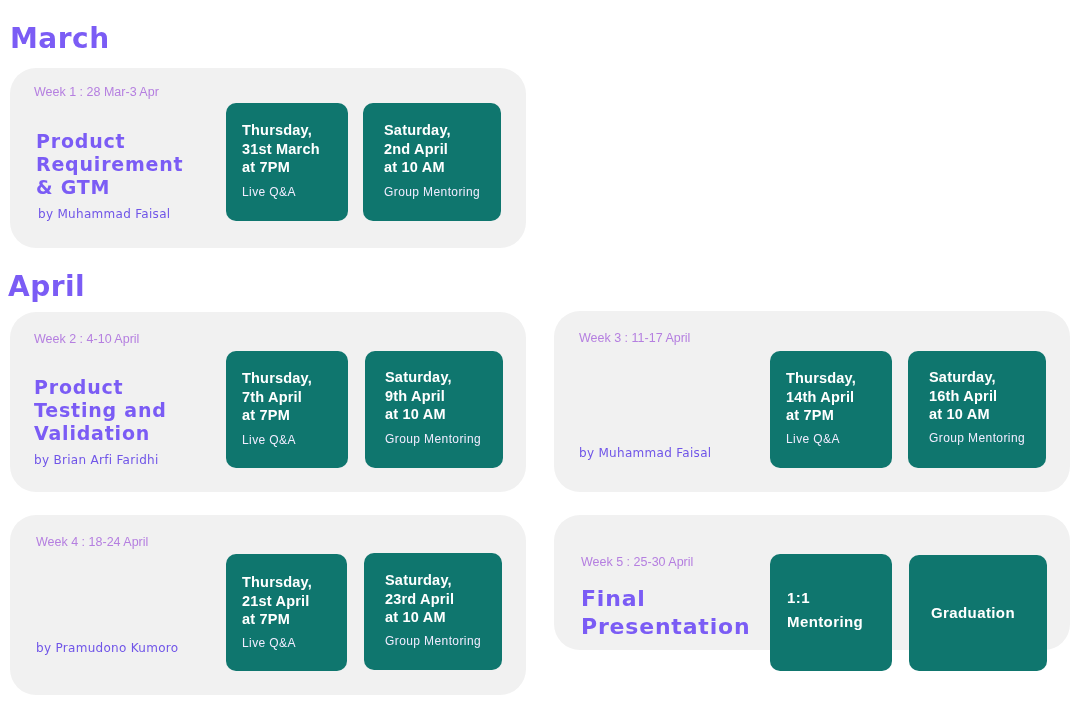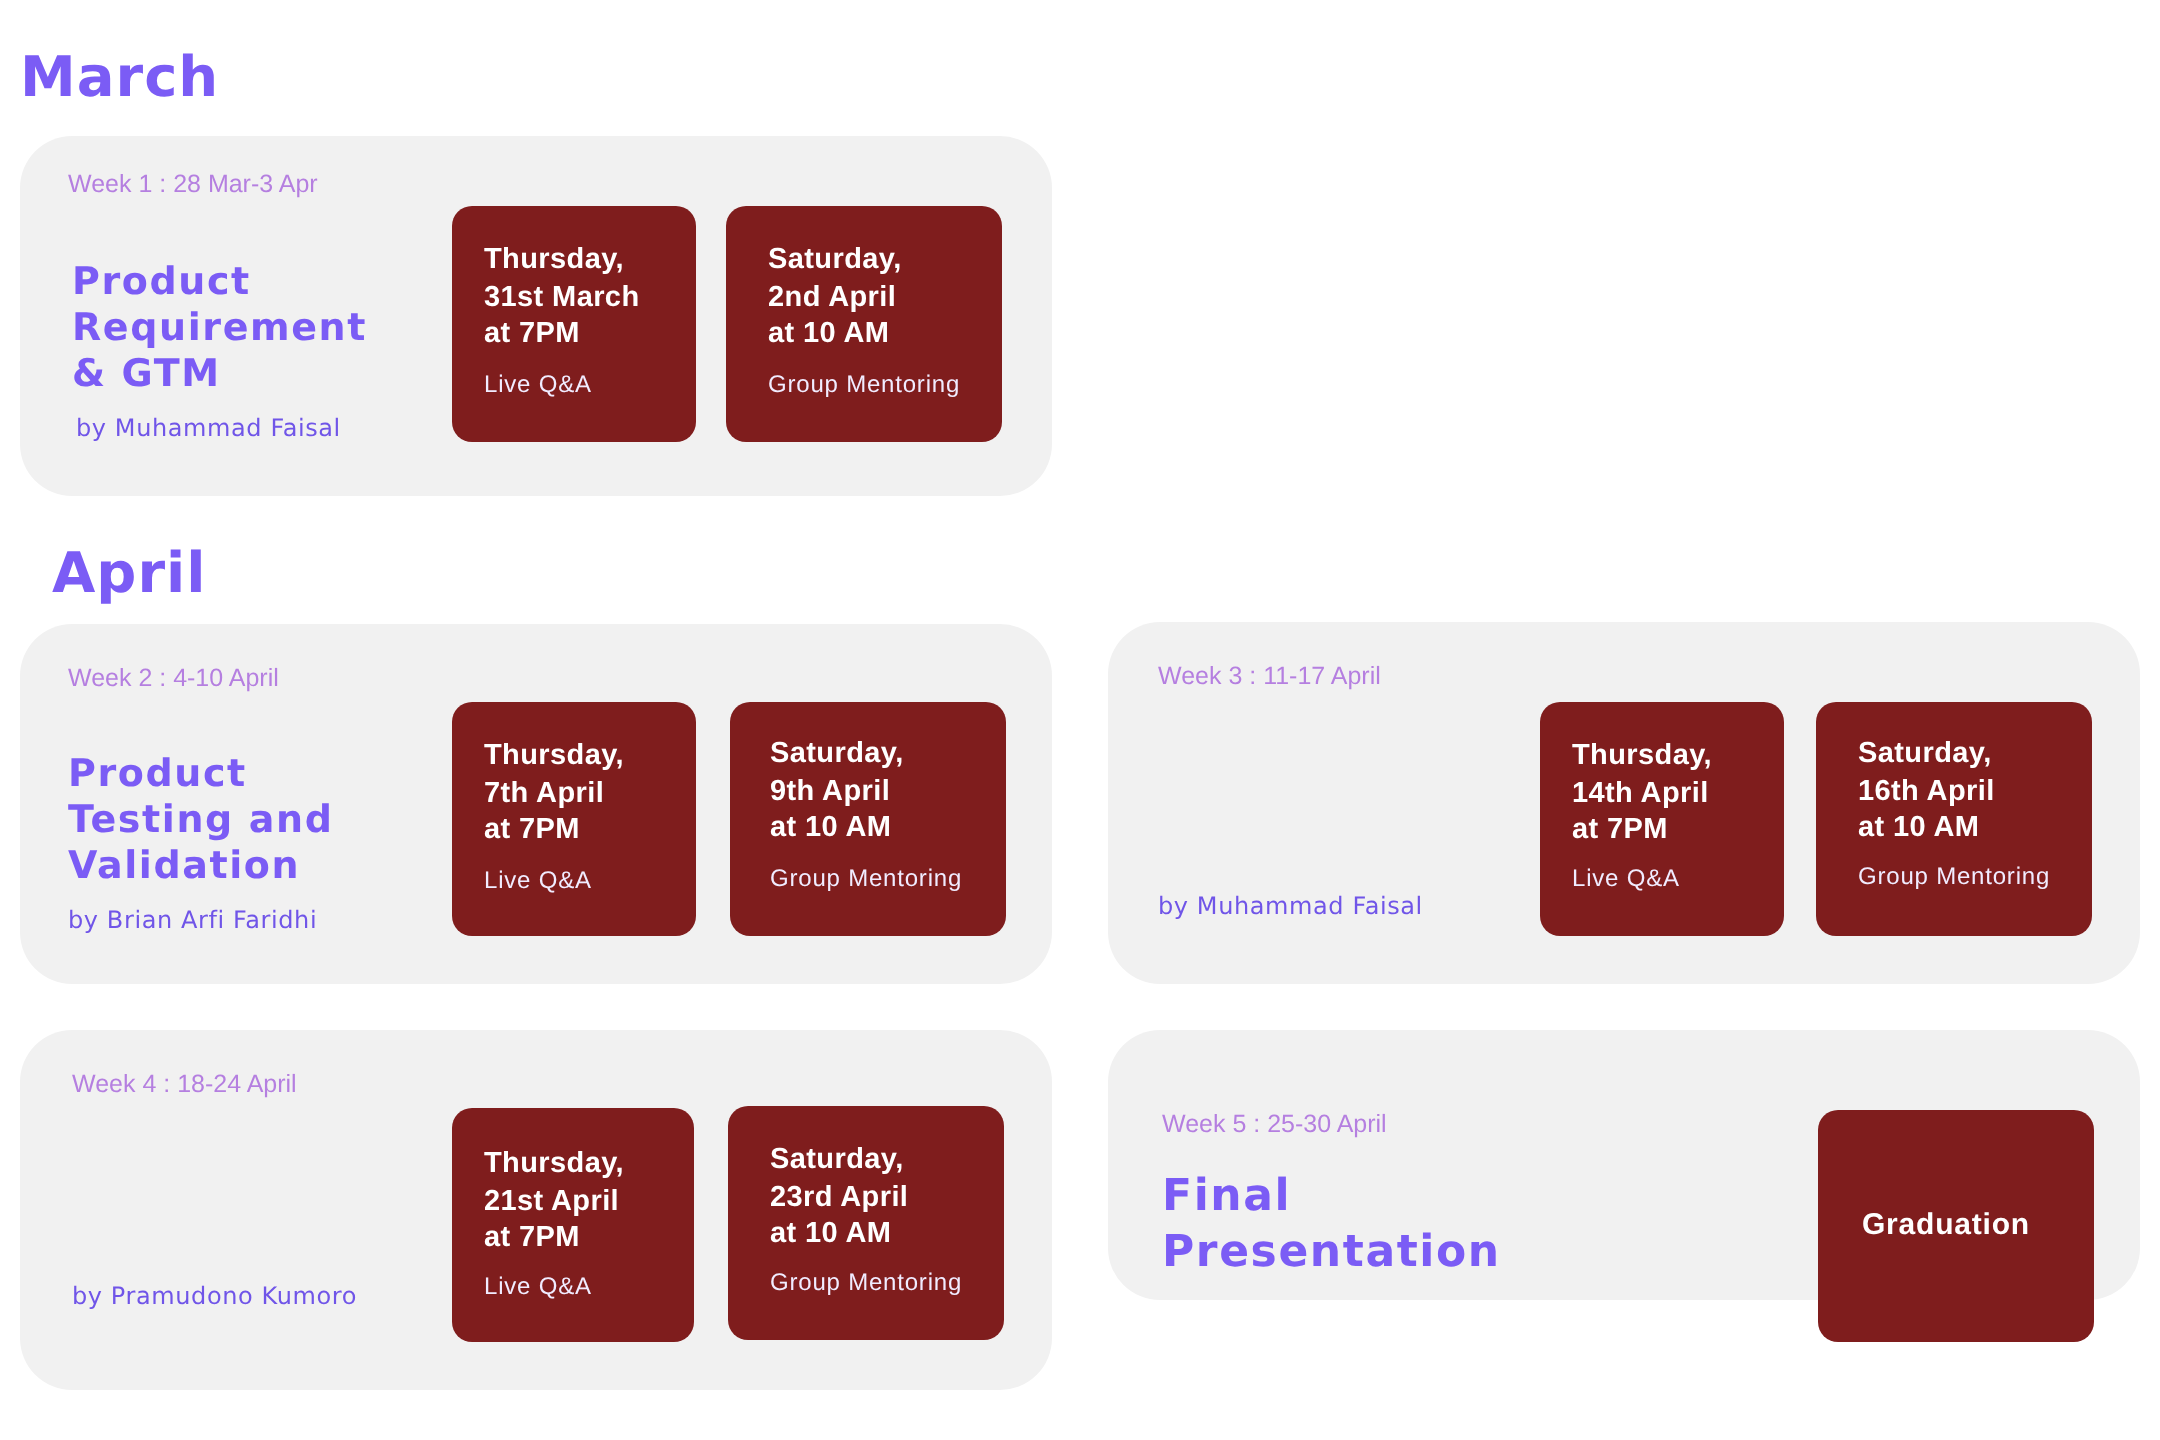--- a/index.html
+++ b/index.html
@@ -8,21 +8,21 @@
 
   .month-title {
     position: absolute;
     font-family: "DejaVu Sans", sans-serif;
     font-weight: bold;
     font-size: 28px;
     color: #7b5cf5;
     letter-spacing: 0.5px;
   }
   #month-march { left: 10px; top: 22px; text-align: center; }
-  #month-april { left: 26px; top: 270px; }
+  #month-april { left: 8px; top: 270px; }
 
   .week-card {
     position: absolute;
     width: 516px;
     background: #f1f1f1;
     border-radius: 26px;
   }
   #card-w1 { left: 10px; top: 68px; height: 180px; }
   #card-w2 { left: 10px; top: 312px; height: 180px; }
   #card-w3 { left: 554px; top: 311px; height: 181px; }
@@ -49,21 +49,21 @@
   .speaker {
     position: absolute;
     font-family: "DejaVu Sans", sans-serif;
     font-size: 12px;
     color: #7055e8;
     letter-spacing: 0.3px;
     white-space: nowrap;
   }
   .event-box {
     position: absolute;
-    background: #7f1d1d;
+    background: #0f766e;
     border-radius: 10px;
     color: #ffffff;
   }
   .event-date {
     position: absolute;
     left: 16px;
     top: 18px;
     font-family: "Liberation Sans", sans-serif;
     font-weight: bold;
     font-size: 14.5px;
@@ -168,16 +168,20 @@
 23rd April
 at 10 AM</div>
     <div class="event-type" style="left:21px;top:81px;">Group Mentoring</div>
   </div>
 </div>
 
 <div id="card-w5" class="week-card">
   <div class="week-label" style="left:27px;top:40px;">Week 5 : 25-30 April</div>
   <div class="session-title" style="left:27px;top:70px;font-size:22px;line-height:28px;width:210px;white-space:pre-line;">Final
 Presentation</div>
+  <div class="event-box" style="left:216px;top:39px;width:122px;height:117px;">
+    <div class="event-center" style="left:17px;top:32px;">1:1
+Mentoring</div>
+  </div>
   <div class="event-box" style="left:355px;top:40px;width:138px;height:116px;">
     <div class="event-center" style="left:0;width:128px;text-align:center;top:46px;">Graduation</div>
   </div>
 </div>
 
 </body></html>

